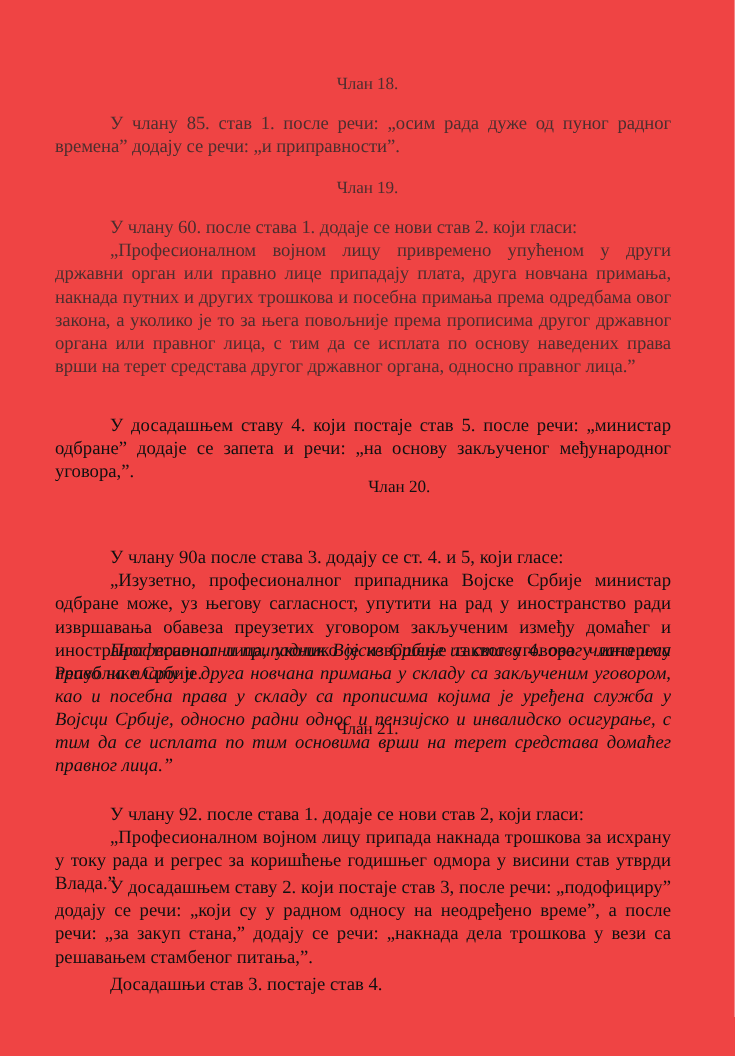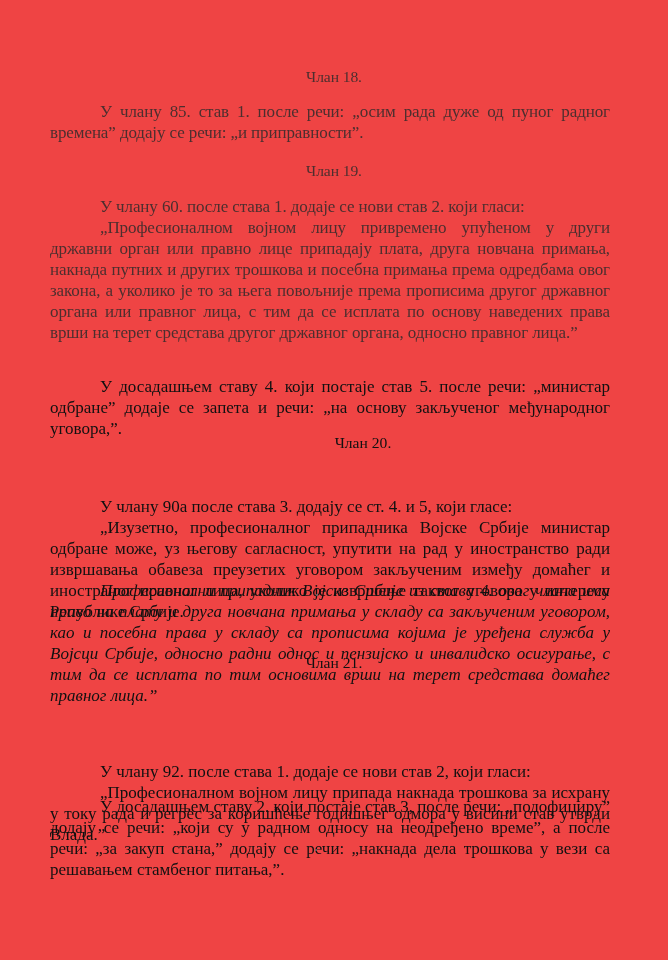--- a/index.html
+++ b/index.html
@@ -77,23 +77,26 @@
   <div class="heading" style="top:433px;margin-left:29px;">Члан 20.</div>
   <div class="block" style="top:483px;margin-top:13px;">
     <p class="para">У члану 90а после става 3. додају се ст. 4. и 5, који гласе:</p>
     <p class="para quote">„Изузетно, професионалног припадника Војске Србије министар одбране може, уз његову сагласност, упутити на рад у иностранство ради извршавања обавеза преузетих уговором закљученим између домаћег и иностраног правног лица, уколико је извршење таквог уговора у интересу Републике Србије.</p>
   </div>
   <div class="block" style="top:580px;font-style:italic;">
     <p class="para">Професионални припадник Војске Србије из става 4. овог члана има право на плату и друга новчана примања у складу са закљученим уговором, као и посебна права у складу са прописима којима је уређена служба у Војсци Србије, односно радни однос и пензијско и инвалидско осигурање, с тим да се исплата по тим основима врши на терет средстава домаћег правног лица.”</p>
   </div>
 
   <div class="heading" style="top:653px;">Члан 21.</div>
-  <div class="block" style="top:729px;margin-top:32px;">
+  <div class="block" style="top:729px;">
     <p class="para">У члану 92. после става 1. додаје се нови став 2, који гласи:</p>
     <p class="para quote">„Професионалном војном лицу припада накнада трошкова за исхрану у току рада и регрес за коришћење годишњег одмора у висини став утврди Влада.”</p>
   </div>
   <div class="block" style="top:796px;">
     <p class="para">У досадашњем ставу 2. који постаје став 3, после речи: „подофициру” додају се речи: „који су у радном односу на неодређено време”, а после речи: „за закуп стана,” додају се речи: „накнада дела трошкова у вези са решавањем стамбеног питања,”.</p>
+  </div>
+  <div class="block" style="top:884px;">
+    <p class="para">Досадашњи став 3. постаје став 4.</p>
   </div>
 
   <span class="speck" style="left:316px; top:594px;"></span>
   <span class="speck" style="left:315px; top:849px;"></span>
 </div>
 
 </body></html>

